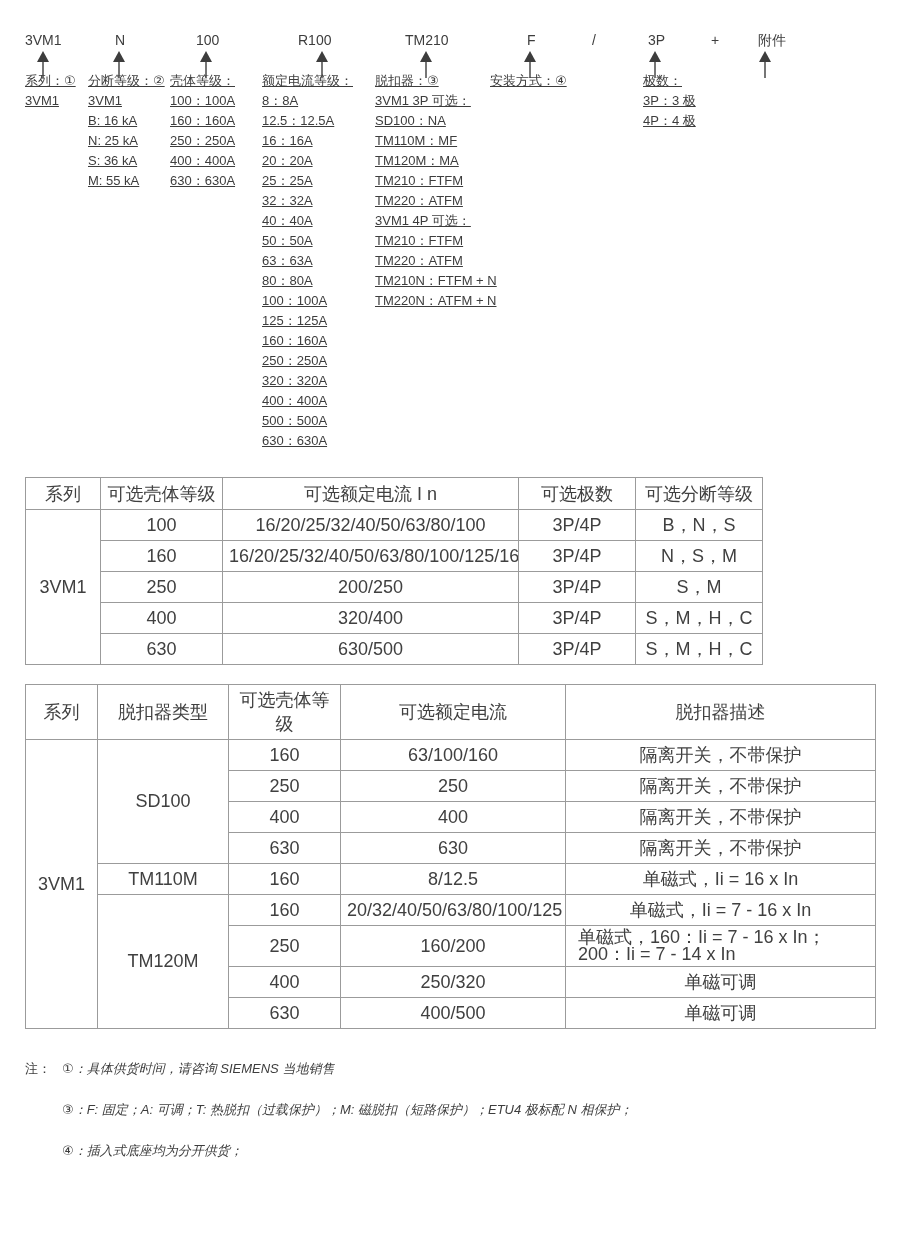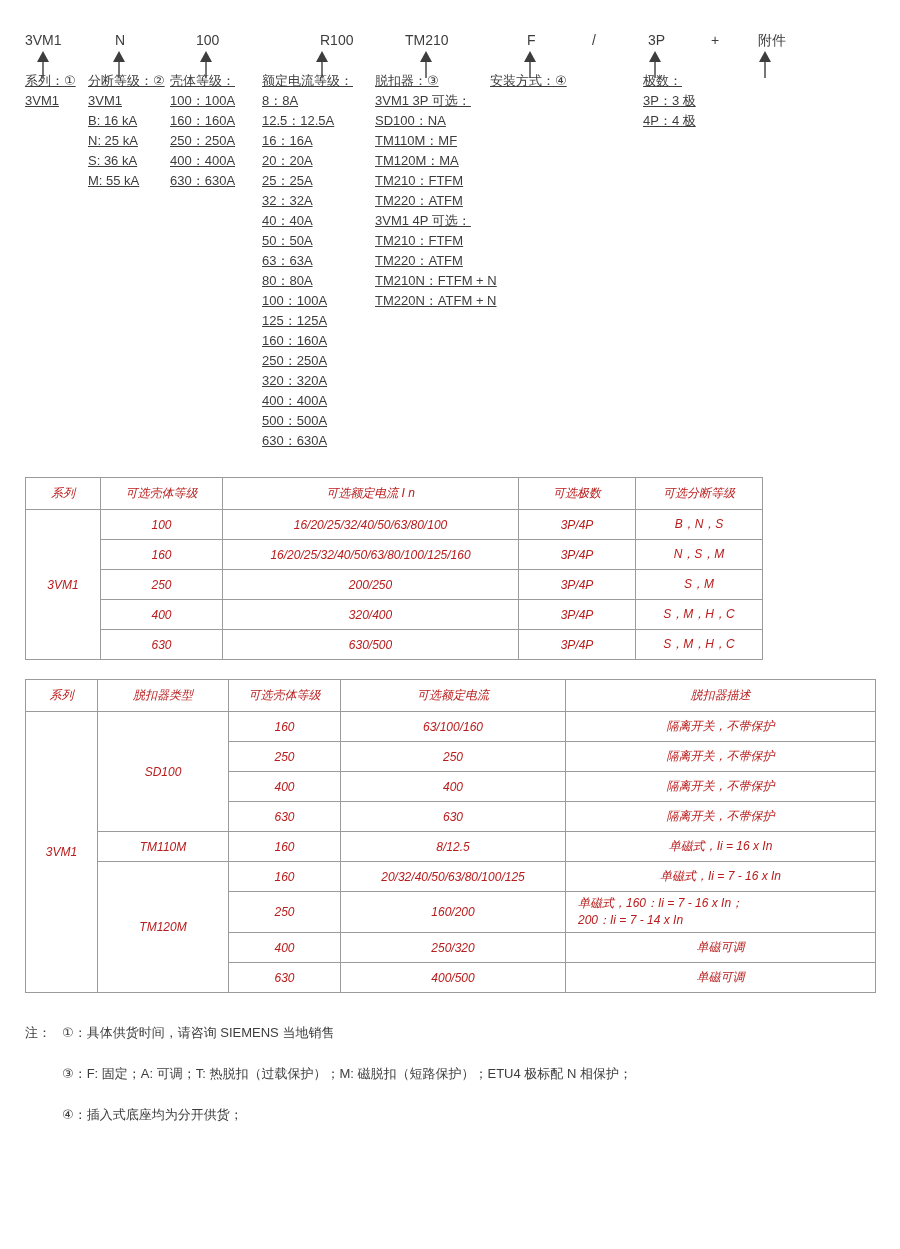--- a/index.html
+++ b/index.html
@@ -9,44 +9,44 @@
 
   
   .diagram { position:relative; height:477px; font-size:13px; }
   .code-token { position:absolute; top:32px; font-size:14px; white-space:nowrap; }
   .arrow { position:absolute; top:51px; }
   .legend-col { position:absolute; top:71px; line-height:20px; white-space:nowrap;text-decoration:underline; }
   .col-header { line-height:20px; }
   .legend-col div { line-height:20px; }
 
   
-  table { border-collapse:collapse; table-layout:fixed; font-size:12px; color:#b91c1c;font-style:italic; }
+  table { border-collapse:collapse; table-layout:fixed; font-size:18px; color:#404040; }
   th, td { border:1px solid #9b9b9b; text-align:center; vertical-align:middle; padding:3px 6px; height:30px; overflow:hidden; }
   th { font-weight:normal; height:32px; }
   #table1 { margin:0 0 0 25px; width:737px; }
   #table2 { margin:19px 0 0 25px; width:850px; }
   td.pre { white-space:pre-line; text-align:left; padding-left:12px; line-height:17px; }
 
   
   .notes { position:relative; margin:30px 0 0 25px; font-size:13px; }
   .note-row { display:flex; margin-bottom:22px; line-height:19px; }
   .note-prefix { width:37px; flex:0 0 37px; }
-  .note-text { flex:1; }
+  .note-text { flex:1;font-style:italic; }
 </style>
 </head>
 <body>
 
 <div class="page">
 
   <div class="diagram">
 
     <span class="code-token" style="left:25px">3VM1</span>
     <span class="code-token" style="left:115px">N</span>
     <span class="code-token" style="left:196px">100</span>
-    <span class="code-token" style="left:320px">R100</span>
+    <span class="code-token" style="left:298px">R100</span>
     <span class="code-token" style="left:405px">TM210</span>
     <span class="code-token" style="left:527px">F</span>
     <span class="code-token" style="left:592px">/</span>
     <span class="code-token" style="left:648px">3P</span>
     <span class="code-token" style="left:711px">+</span>
     <span class="code-token" style="left:758px">附件</span>
 
     <svg class="arrow" style="left:36px" width="14" height="27">
         <polygon points="7,0 13,11 1,11" fill="#3d3d3d"></polygon>
         <rect x="6.3" y="11" width="1.4" height="16" fill="#3d3d3d"></rect>

